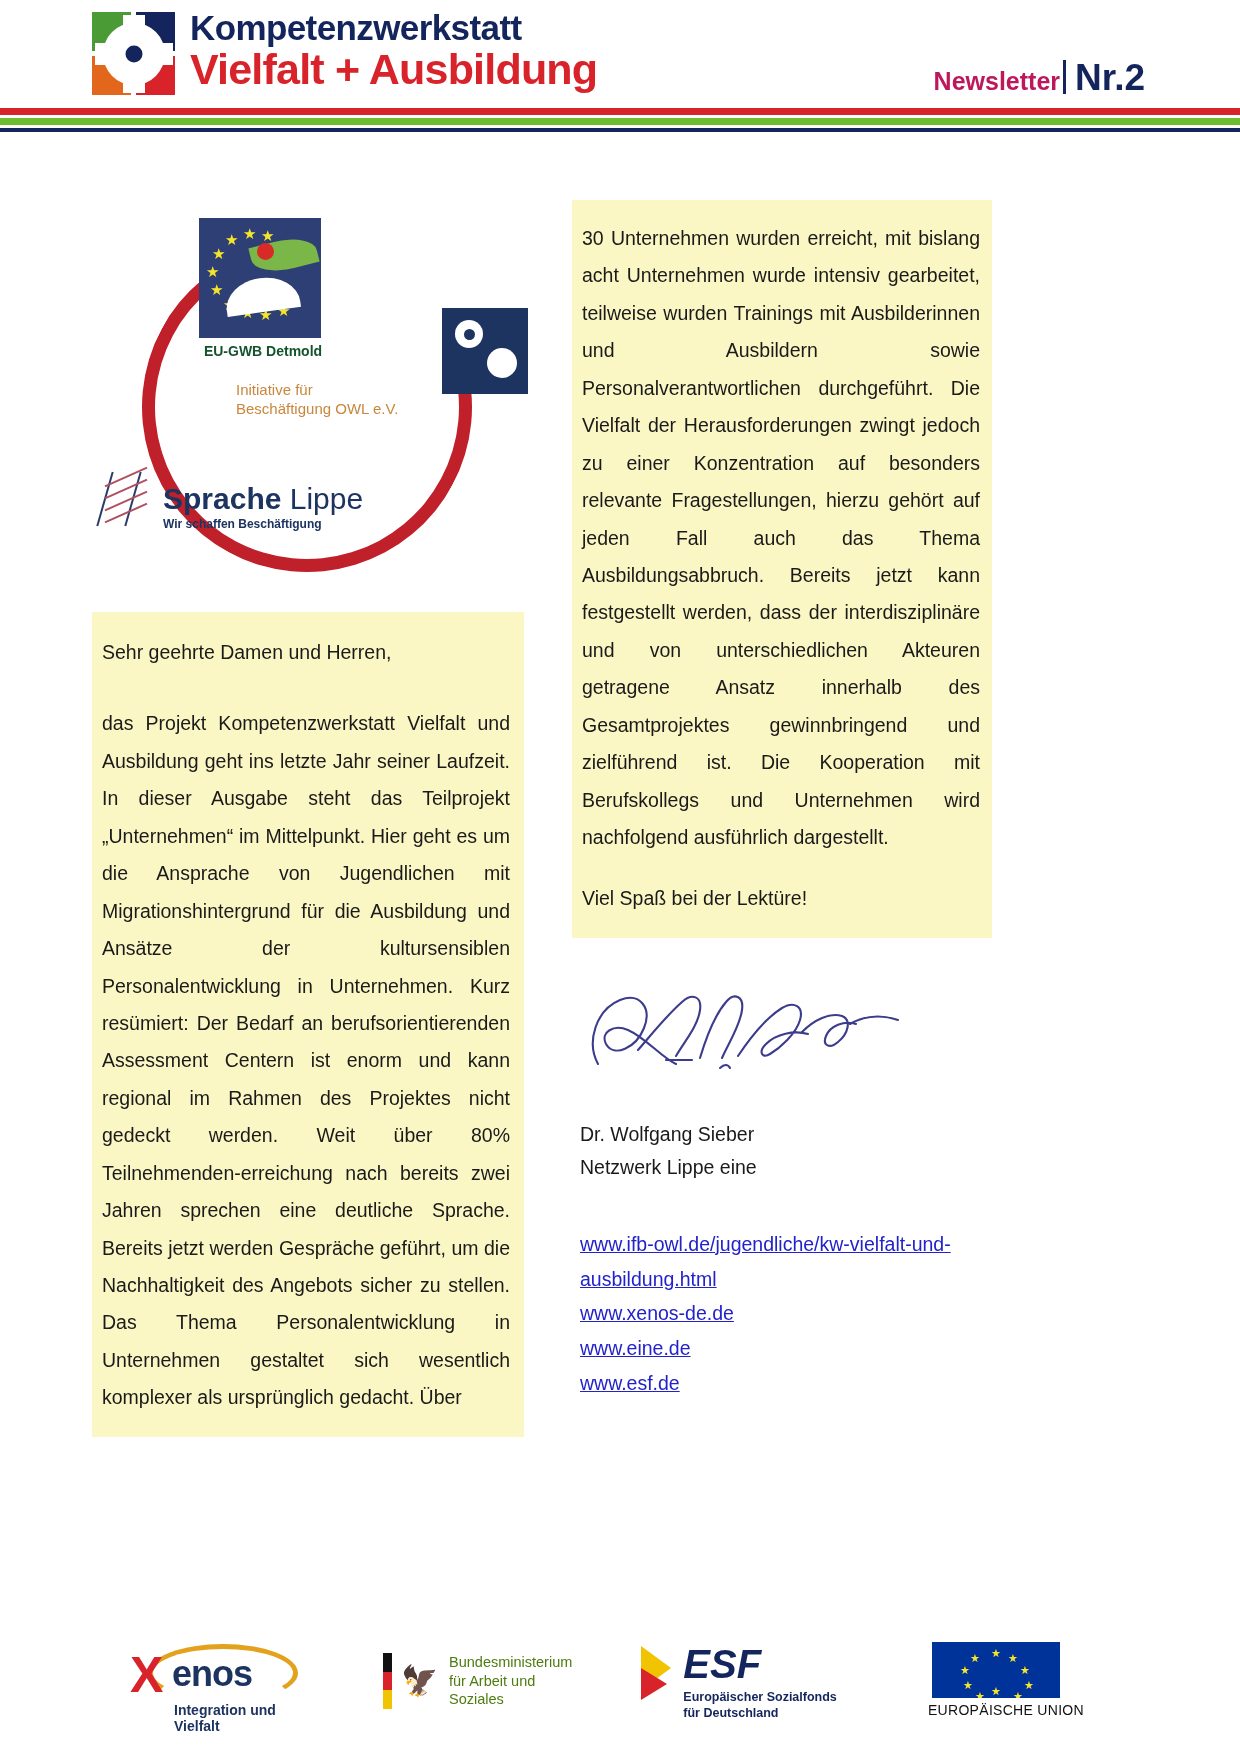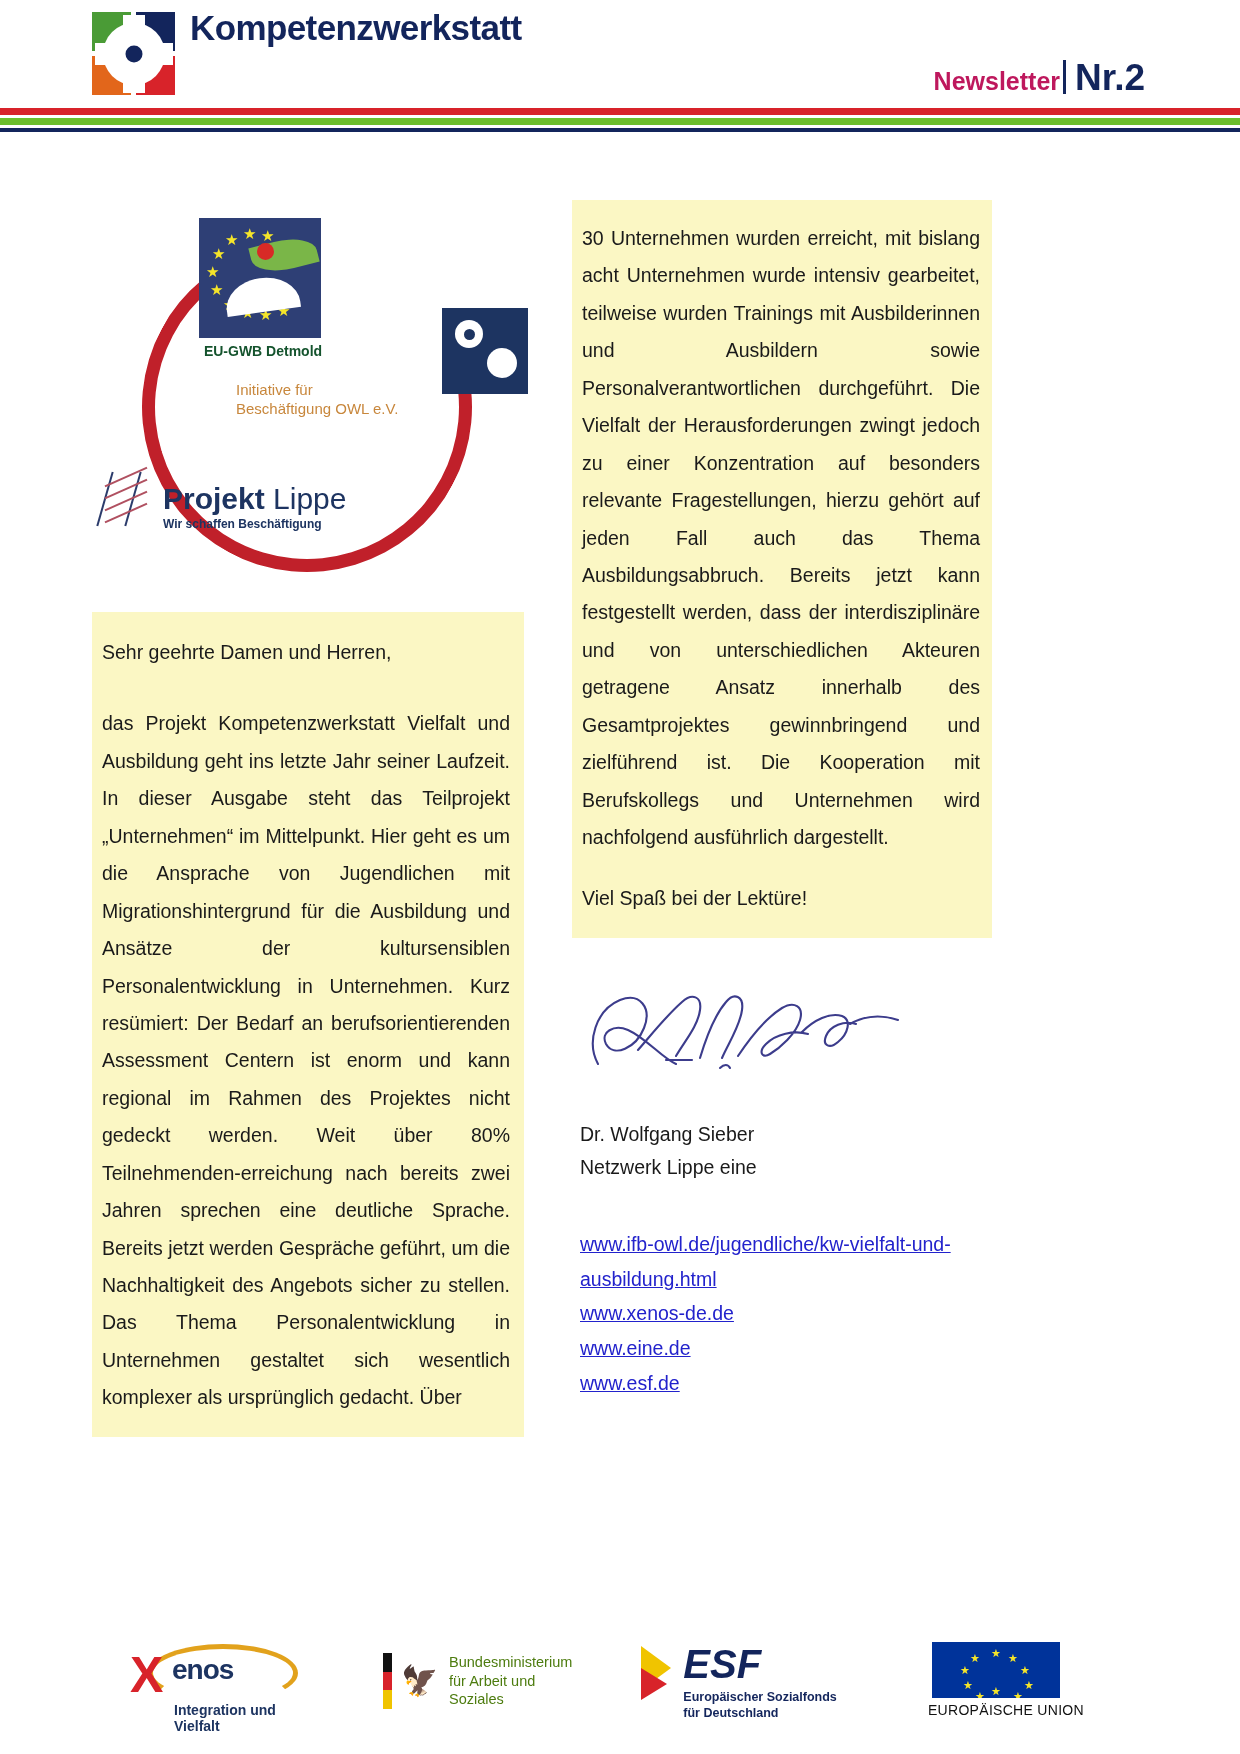--- a/index.html
+++ b/index.html
@@ -354,21 +354,21 @@
     position: absolute;
     left: 2px; top: 8px;
     font-size: 50px;
     font-weight: bold;
     color: #d8232a;
     line-height: 1;
   }
   .xenos .rest {
     position: absolute;
     left: 44px; top: 14px;
-    font-size: 28px;
+    font-size: 36px;
     font-weight: bold;
     color: #1d3461;
     line-height: 1;
     letter-spacing: -1px;
   }
   .xenos .tag {
     position: absolute;
     left: 46px; top: 60px;
     font-size: 14px;
     color: #1d3461;
@@ -462,20 +462,21 @@
       <div class="brand-mark">
         <div class="q q1"></div>
         <div class="q q2"></div>
         <div class="q q3"></div>
         <div class="q q4"></div>
         <div class="gear"></div>
         <div class="dot"></div>
       </div>
       <div class="brand-words">
         <div class="brand-line1">Kompetenzwerkstatt</div>
+        <div class="brand-line2">Vielfalt + Ausbildung</div>
       </div>
     </div>
 
     <div class="newsletter-tag">
       <span class="nl-word">Newsletter</span>
       <span class="nl-bar"></span>
       <span class="nl-num">Nr.2</span>
     </div>
 
   </div>
@@ -527,21 +528,21 @@
         <div class="nl-logo">
           <div class="ladder">
             <i style="left:6px;top:3px;"></i>
             <i style="left:34px;top:3px;"></i>
             <span style="top:8px;"></span>
             <span style="top:20px;"></span>
             <span style="top:32px;"></span>
             <span style="top:44px;"></span>
           </div>
           <div class="nl-words">
-            <div class="nl-main"><b>Projekt</b><span> Lippe</span></div>
+            <div class="nl-main"><b>Sprache</b><span> Lippe</span></div>
             <div class="nl-sub">Wir schaffen Beschäftigung</div>
           </div>
         </div>
       </div>
 
       <div class="tinted">
         <p class="loose">Sehr geehrte Damen und Herren,</p>
         <p>das Projekt Kompetenzwerkstatt Vielfalt und Ausbildung geht ins letzte Jahr seiner Laufzeit. In dieser Ausgabe steht das Teilprojekt „Unternehmen“ im Mittelpunkt. Hier geht es um die Ansprache von Jugendlichen mit Migrationshintergrund für die Ausbildung und Ansätze der kultursensiblen Personalentwicklung in Unternehmen. Kurz resümiert: Der Bedarf an berufsorientierenden Assessment Centern ist enorm und kann regional im Rahmen des Projektes nicht gedeckt werden. Weit über 80% Teilnehmenden-erreichung nach bereits zwei Jahren sprechen eine deutliche Sprache. Bereits jetzt werden Gespräche geführt, um die Nachhaltigkeit des Angebots sicher zu stellen. Das Thema Personalentwicklung in Unternehmen gestaltet sich wesentlich komplexer als ursprünglich gedacht. Über</p>
       </div>
 

